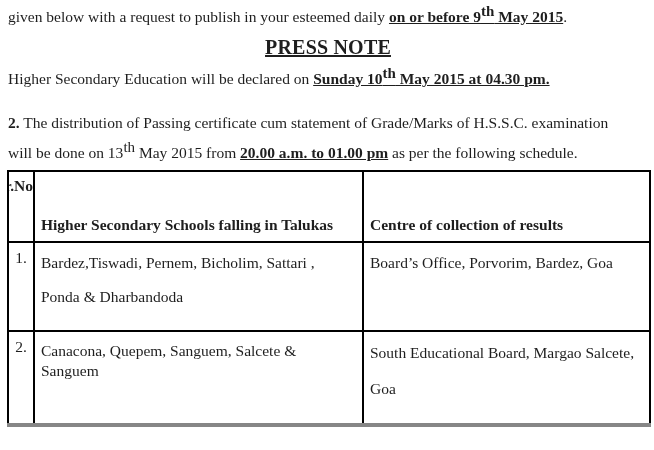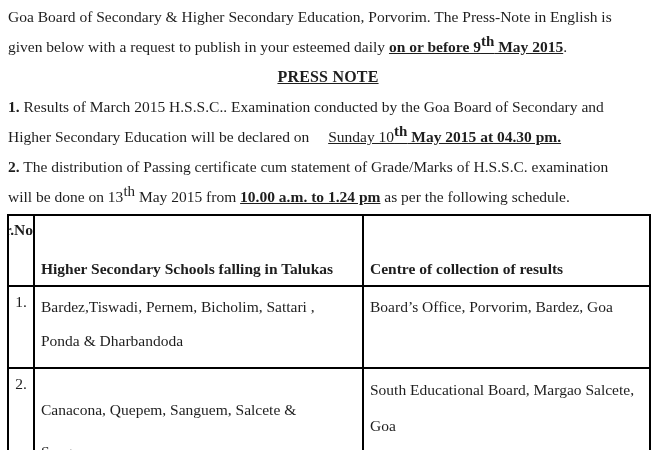--- a/index.html
+++ b/index.html
@@ -21,24 +21,25 @@
   .line {
     line-height: 30px;
     white-space: nowrap;
   }
   .title-line {
     text-align: center;
   }
   .title-text {
     font-weight: bold;
     text-decoration: underline;
-    font-size: 16px;
+    font-size: 20px;
     letter-spacing: 0.2px;
   }
   .para2-start {
+    margin-top: 14px;
   }
   sup {
     font-size: 15px;
     line-height: 0;
   }
   table.results-table {
     border-collapse: collapse;
     table-layout: fixed;
     width: 642px;
     margin-left: -1px;
@@ -77,43 +78,41 @@
     justify-content: flex-end;
     height: 62px;
     padding: 0 0 7px 6px;
     font-weight: bold;
   }
   .sr-cell {
     padding: 6px 0 0 0;
     text-align: center;
   }
   .cell-pad {
-    padding: 3px 6px 9px 6px;
+    padding: 3px 6px 16px 6px;
   }
   .lh-wide { line-height: 34px; }
-  .lh-tight { line-height: 20px; padding-top: 6px; margin-top: 22px; }
+  .lh-tight { line-height: 20px; padding-top: 6px; }
   .lh-wide2 { line-height: 36px; }
 </style>
 </head>
 <body>
 
 <div class="doc">
 
-  <div class="line"><span>Goa Board of Secondary &amp; Higher Secondary Education, Porvorim. The Press-Note in English is</span></div>
   <div class="line"><span>given below with a request to publish in your esteemed daily </span><span style="text-decoration: underline;"><span style="font-weight: bold;">on or before 9</span><sup style="font-weight: bold;">th</sup><span style="font-weight: bold;"> May 2015</span></span><span>.</span></div>
 
   <div class="line title-line">
     <span class="title-text">PRESS NOTE</span>
   </div>
 
-  <div class="line"><span style="font-weight: bold;">1.</span><span> Results of March 2015 H.S.S.C.. Examination conducted by the Goa Board of Secondary and</span></div>
-  <div class="line"><span>Higher Secondary Education will be declared on </span><span style="text-decoration: underline;"><span style="font-weight: normal; margin-left: 15px;">Sunday 10</span><sup style="font-weight: bold;">th</sup><span style="font-weight: bold;"> May 2015 at 04.30 pm.</span></span></div>
+  <div class="line"><span>Higher Secondary Education will be declared on </span><span style="text-decoration: underline;"><span style="font-weight: bold;">Sunday 10</span><sup style="font-weight: bold;">th</sup><span style="font-weight: bold;"> May 2015 at 04.30 pm.</span></span></div>
 
   <div class="line para2-start"><span style="font-weight: bold;">2.</span><span> The distribution of Passing certificate cum statement of Grade/Marks of H.S.S.C. examination</span></div>
-  <div class="line"><span>will be done on 13</span><sup>th</sup><span> May 2015 from </span><span style="text-decoration: underline;"><span style="font-weight: bold;">10.00 a.m. to 1.24 pm</span></span><span> as per the following schedule.</span></div>
+  <div class="line"><span>will be done on 13</span><sup>th</sup><span> May 2015 from </span><span style="text-decoration: underline;"><span style="font-weight: bold;">20.00 a.m. to 01.00 pm</span></span><span> as per the following schedule.</span></div>
 
   <table class="results-table">
     <colgroup>
       <col class="c1">
       <col class="c2">
       <col class="c3">
     </colgroup>
     <tbody>
         <tr class="header-row">
       <th>

